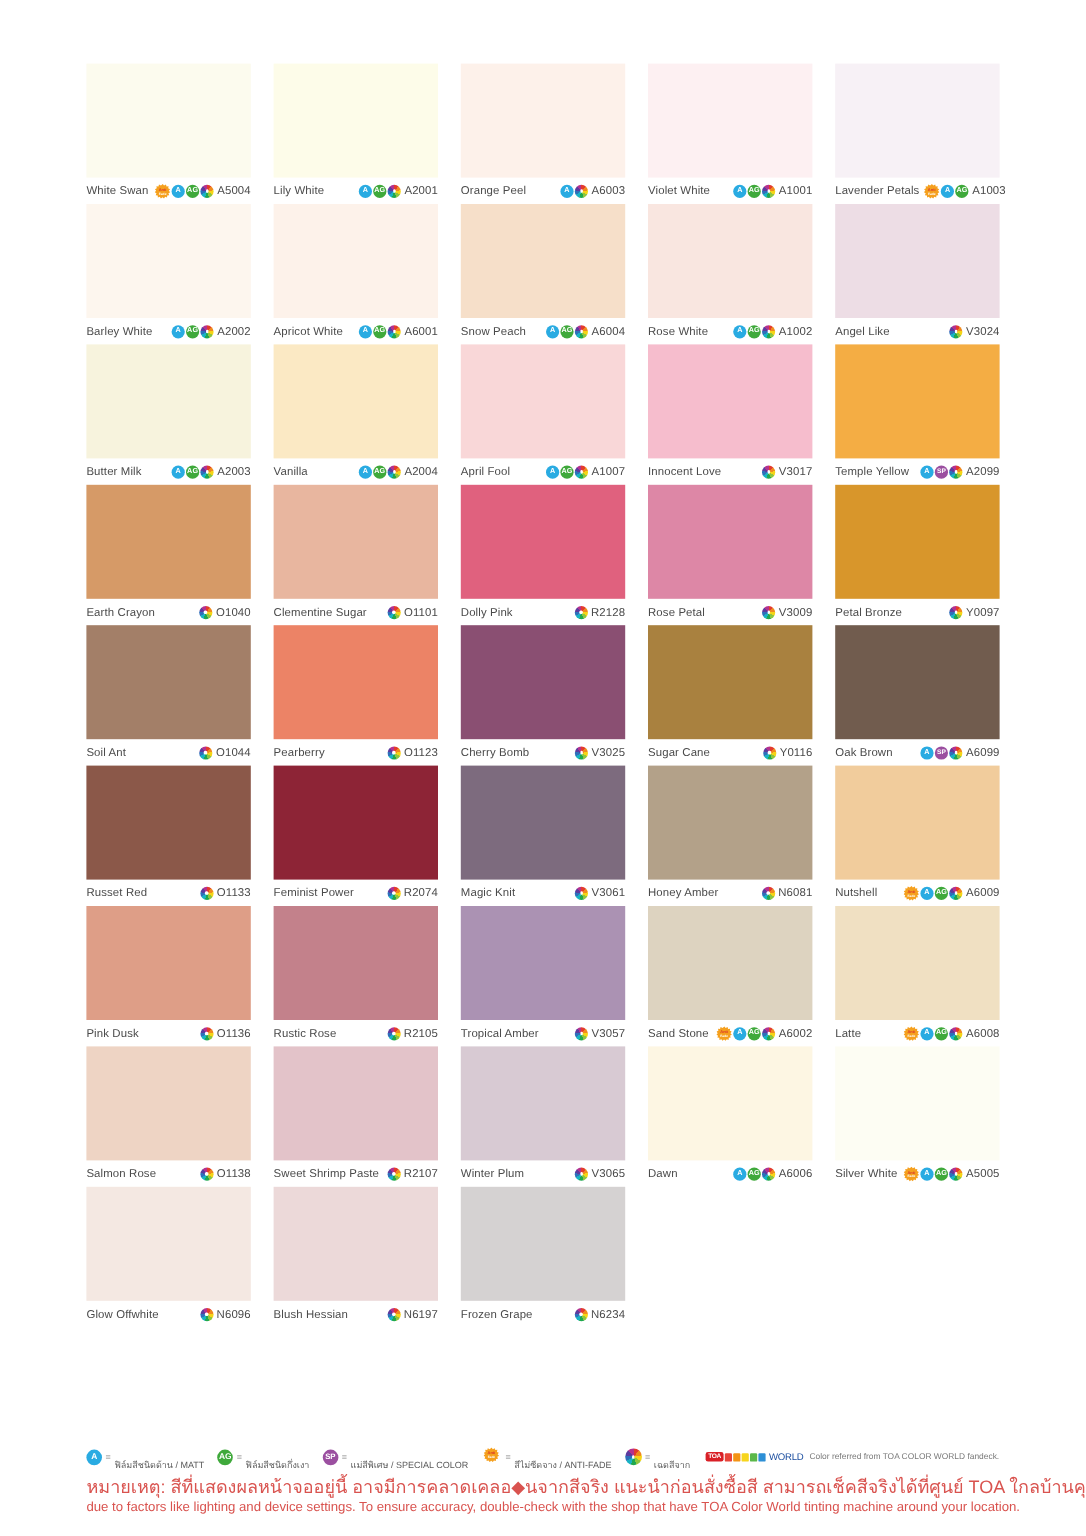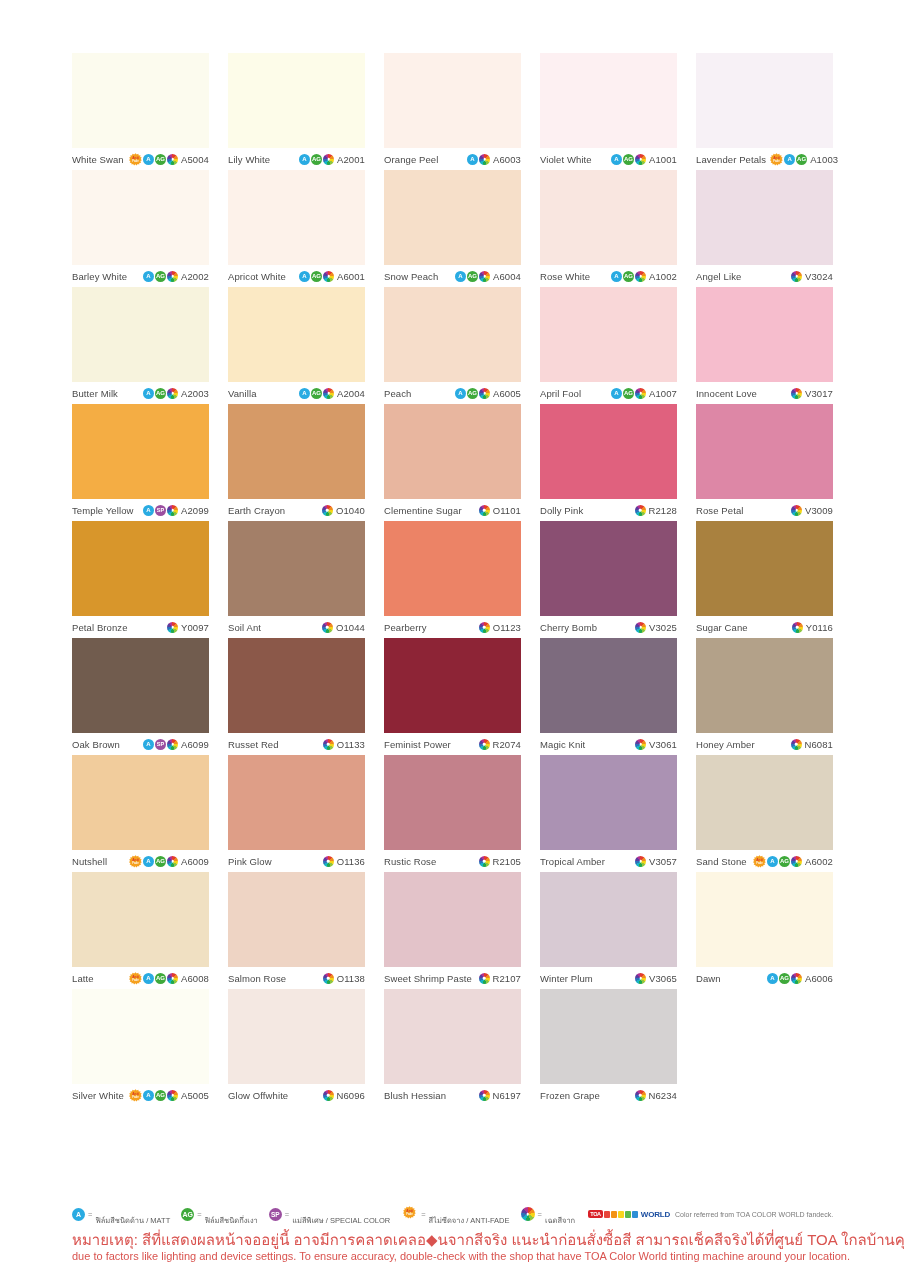--- a/index.html
+++ b/index.html
@@ -54,21 +54,21 @@
   }
   .lg{display:flex;align-items:center;margin-right:11px;}
   .lg .eq{margin:0 3px;color:#8a8a8a;}
   .lg .lbl{font-size:7.5px;color:#5a5a5a;margin-top:12px;}
   .lg .bdg{width:13px;height:13px;line-height:13px;font-size:7px;}
   .lg .bdg-SP{font-size:6.5px;}
   .lg .bdg-CW{width:14px;height:14px;}
   .lg .bdg-AF{width:17px;height:17px;}
   #cwworld{display:flex;align-items:center;gap:1px;margin-left:2px;}
   .cwtile{width:6px;height:7px;border-radius:1px;}
-  #worldtxt{font-size:8px;font-weight:bold;color:#1b4ea0;letter-spacing:-.2px;margin-left:2px;}
+  #worldtxt{font-size:8px;font-weight:normal;color:#1b4ea0;letter-spacing:-.2px;margin-left:2px;}
   #fandeck{font-size:7px;color:#7a7a7a;margin-left:5px;}
   .toa-logo{background:#d92027;color:#fff;font-size:5.5px;font-weight:bold;
             padding:1px 2px;border-radius:2px;letter-spacing:-.3px;}
 
   
   #remark{
     position:absolute;left:72px;top:1230px;width:880px;
     color:#d9534f;
   }
   #remark .th{font-size:15px;line-height:19px;white-space:nowrap;color:#d9534f;}
@@ -236,33 +236,20 @@
           <span class="spacer"></span>
           <span class="badges">
             <span class="bdg bdg-A">A</span>
             <span class="bdg bdg-AG">AG</span>
             <span class="bdg bdg-CW"></span>
           </span>
           <span class="code">A2004</span>
         </div>
       </div>
       <div class="cell">
-        <div class="chip" style="height: 95px; background: rgb(246, 221, 202);"></div>
-        <div class="meta">
-          <span class="cname">Peach</span>
-          <span class="spacer"></span>
-          <span class="badges">
-            <span class="bdg bdg-A">A</span>
-            <span class="bdg bdg-AG">AG</span>
-            <span class="bdg bdg-CW"></span>
-          </span>
-          <span class="code">A6005</span>
-        </div>
-      </div>
-      <div class="cell">
         <div class="chip" style="height: 95px; background: rgb(249, 215, 216);"></div>
         <div class="meta">
           <span class="cname">April Fool</span>
           <span class="spacer"></span>
           <span class="badges">
             <span class="bdg bdg-A">A</span>
             <span class="bdg bdg-AG">AG</span>
             <span class="bdg bdg-CW"></span>
           </span>
           <span class="code">A1007</span>
@@ -462,21 +449,21 @@
             <span class="bdg bdg-A">A</span>
             <span class="bdg bdg-AG">AG</span>
             <span class="bdg bdg-CW"></span>
           </span>
           <span class="code">A6009</span>
         </div>
       </div>
       <div class="cell">
         <div class="chip" style="height: 95px; background: rgb(222, 158, 135);"></div>
         <div class="meta">
-          <span class="cname">Pink Glow</span>
+          <span class="cname">Pink Dusk</span>
           <span class="spacer"></span>
           <span class="badges">
             <span class="bdg bdg-CW"></span>
           </span>
           <span class="code">O1136</span>
         </div>
       </div>
       <div class="cell">
         <div class="chip" style="height: 95px; background: rgb(195, 129, 139);"></div>
         <div class="meta">

